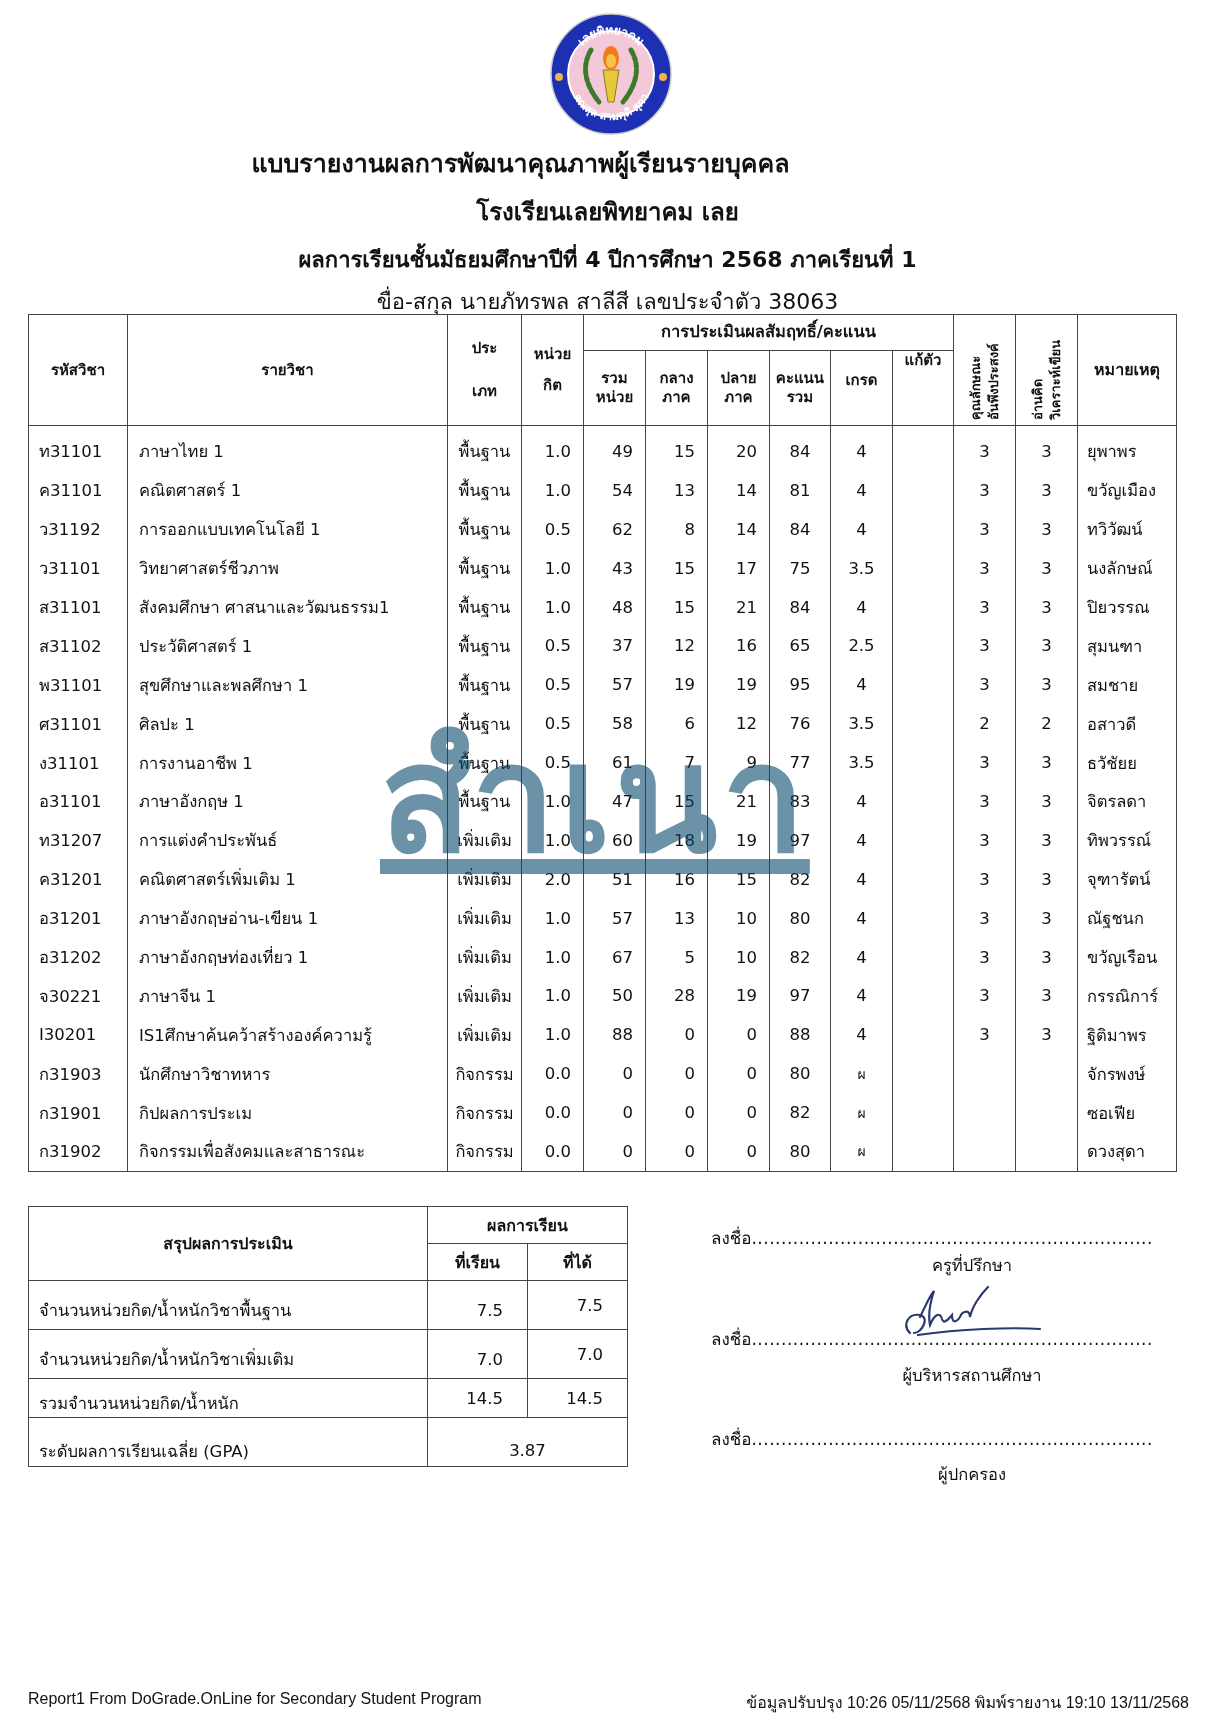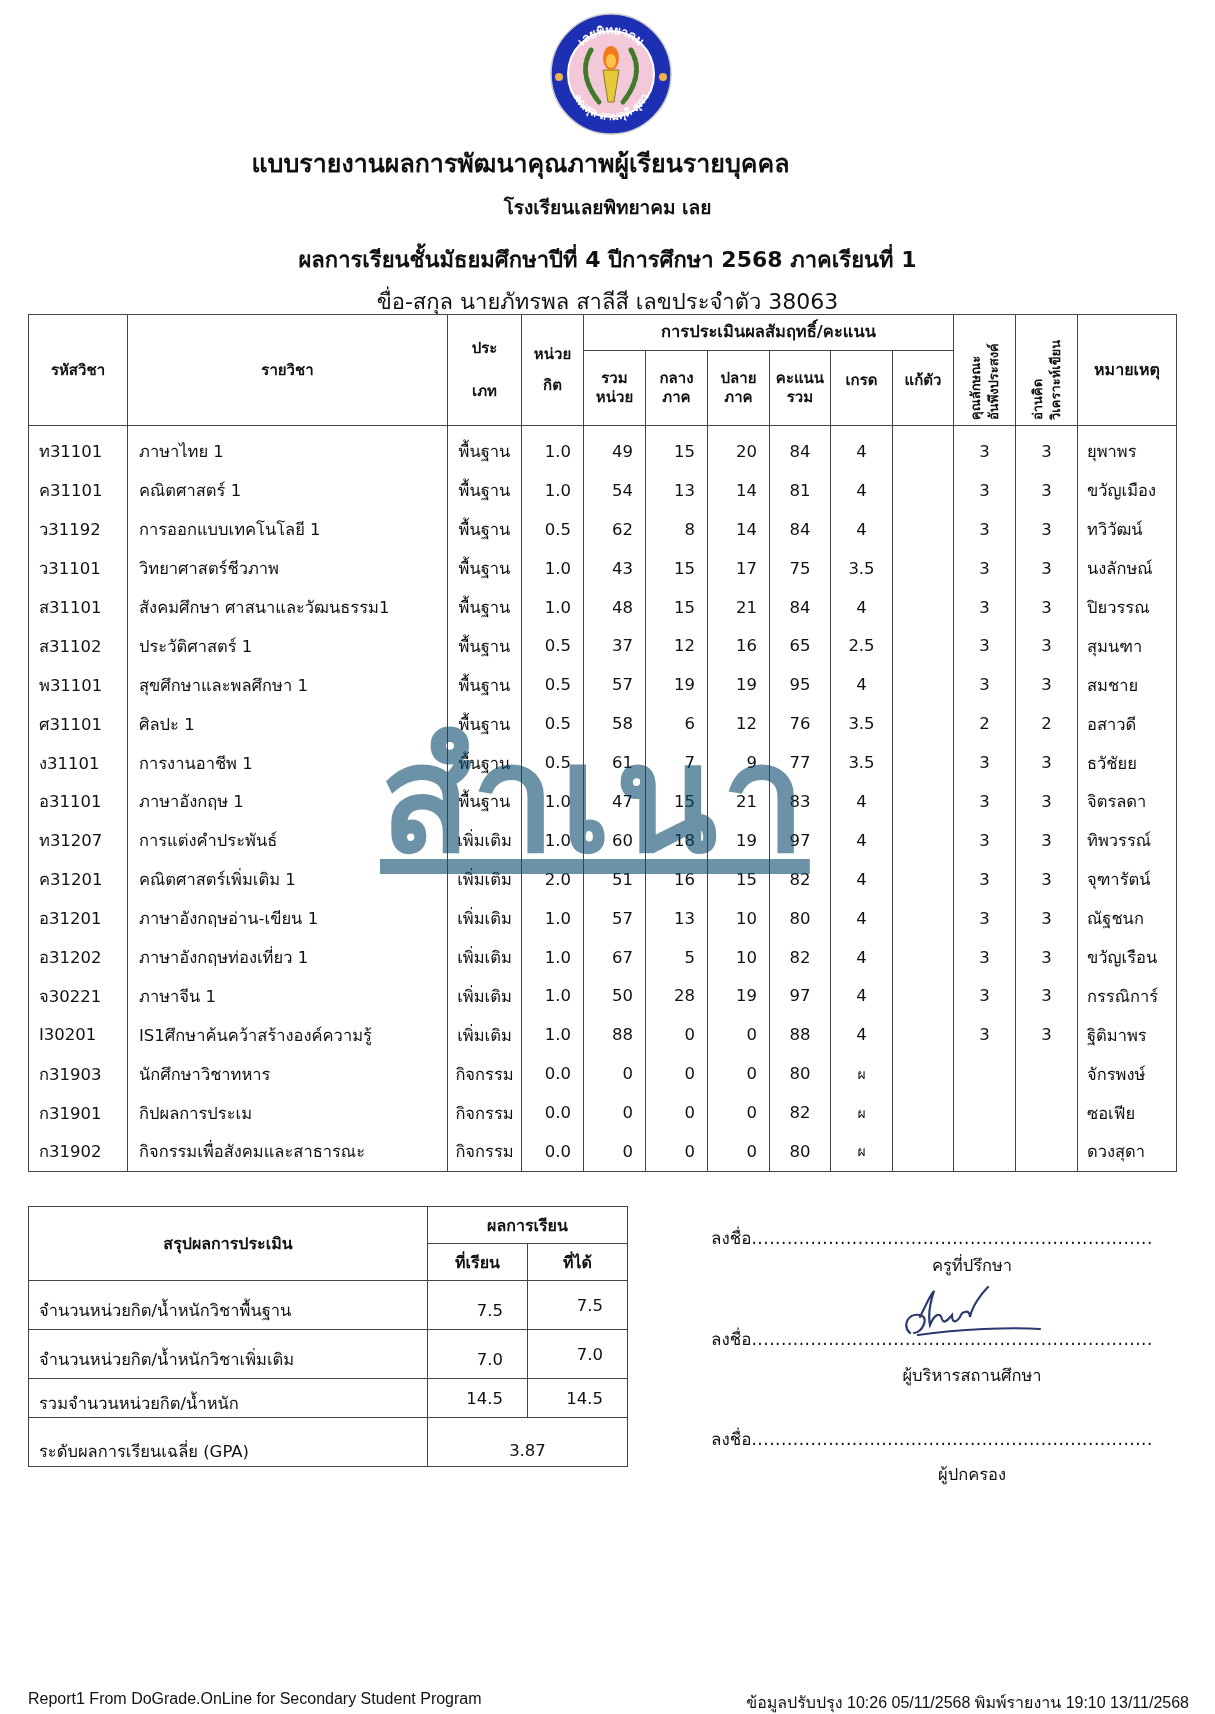--- a/index.html
+++ b/index.html
@@ -5,21 +5,21 @@
   html, body { margin: 0; padding: 0; background: #ffffff; }
   body { width: 1215px; height: 1714px; position: relative; overflow: hidden;
          font-family: "DejaVu Sans", "Liberation Sans", sans-serif; color: #111; }
   .abs { position: absolute; }
   .center { text-align: center; }
 
   
   #logo { left: 549px; top: 12px; width: 124px; height: 124px; }
 
   .title1 { left: 0; width: 1041px; top: 143px; font-size: 25px; font-weight: bold; text-align: center; }
-  .title2 { left: 0; width: 1215px; top: 192px; font-size: 19px; font-weight: bold; text-align: center; }
+  .title2 { left: 0; width: 1215px; top: 192px; font-size: 24px; font-weight: bold; text-align: center; }
   .title3 { left: 0; width: 1215px; top: 242px; font-size: 22px; font-weight: bold; text-align: center; }
   .title4 { left: 0; width: 1215px; top: 284px; font-size: 22px; text-align: center; }
 
   
   table.grid { border-collapse: collapse; table-layout: fixed; }
   #main-table { position: absolute; left: 28px; top: 314px; width: 1148px; }
   #main-table th, #main-table td { border: 1.3px solid #444; padding: 0; }
   #main-table th { font-weight: bold; font-size: 15px; line-height: 1.25; }
   #main-table tbody td { border-top: none; border-bottom: none; height: 38.9px; font-size: 16.5px; }
   #main-table tbody tr:last-child td { border-bottom: 1.3px solid #444; }
@@ -134,21 +134,21 @@
         </th>
       <th>
           <div>ปลาย</div>
           <div>ภาค</div>
         </th>
       <th>
           <div>คะแนน</div>
           <div>รวม</div>
         </th>
       <th style="vertical-align:top;padding-top:20px"><span>เกรด</span></th>
-      <th style="vertical-align:top;padding-top:20px"><span>แก้ตัว</span></th>
+      <th style="vertical-align:top;"><span>แก้ตัว</span></th>
     </tr>
   </thead>
   <tbody id="grade-rows">
       <tr>
         <td class="c-code">ท31101</td>
         <td class="c-name">ภาษาไทย 1</td>
         <td class="c-type">พื้นฐาน</td>
         <td class="c-num">1.0</td>
         <td class="c-num">49</td>
         <td class="c-num">15</td>

